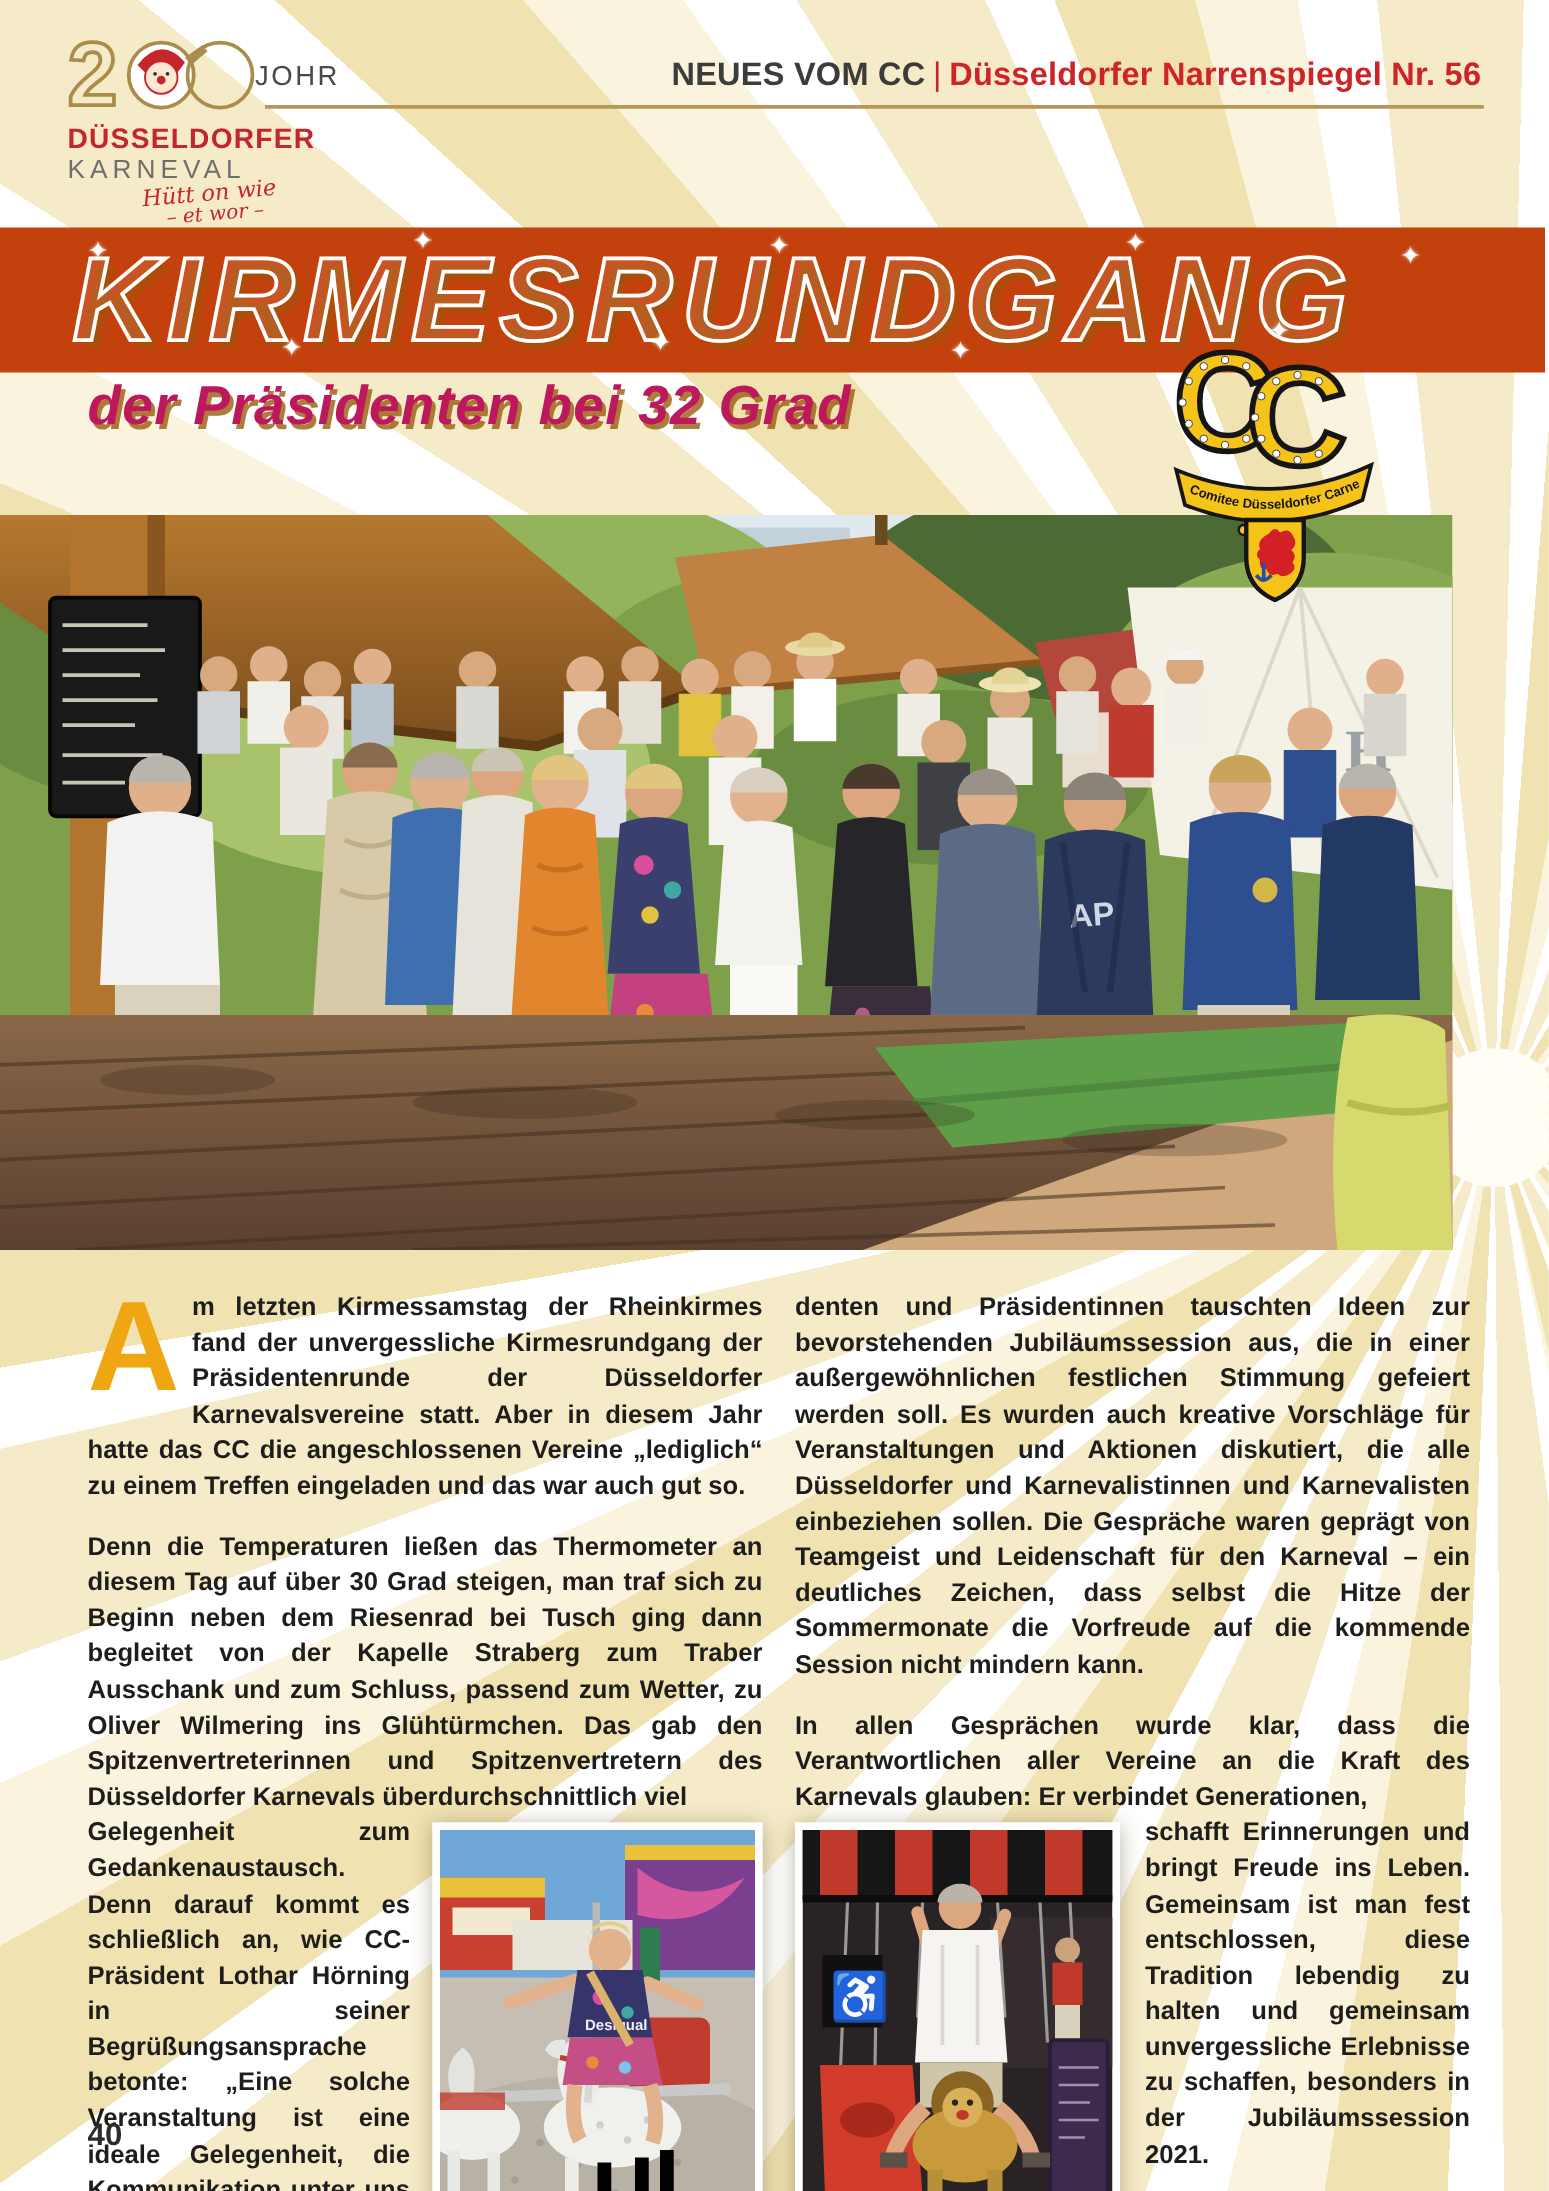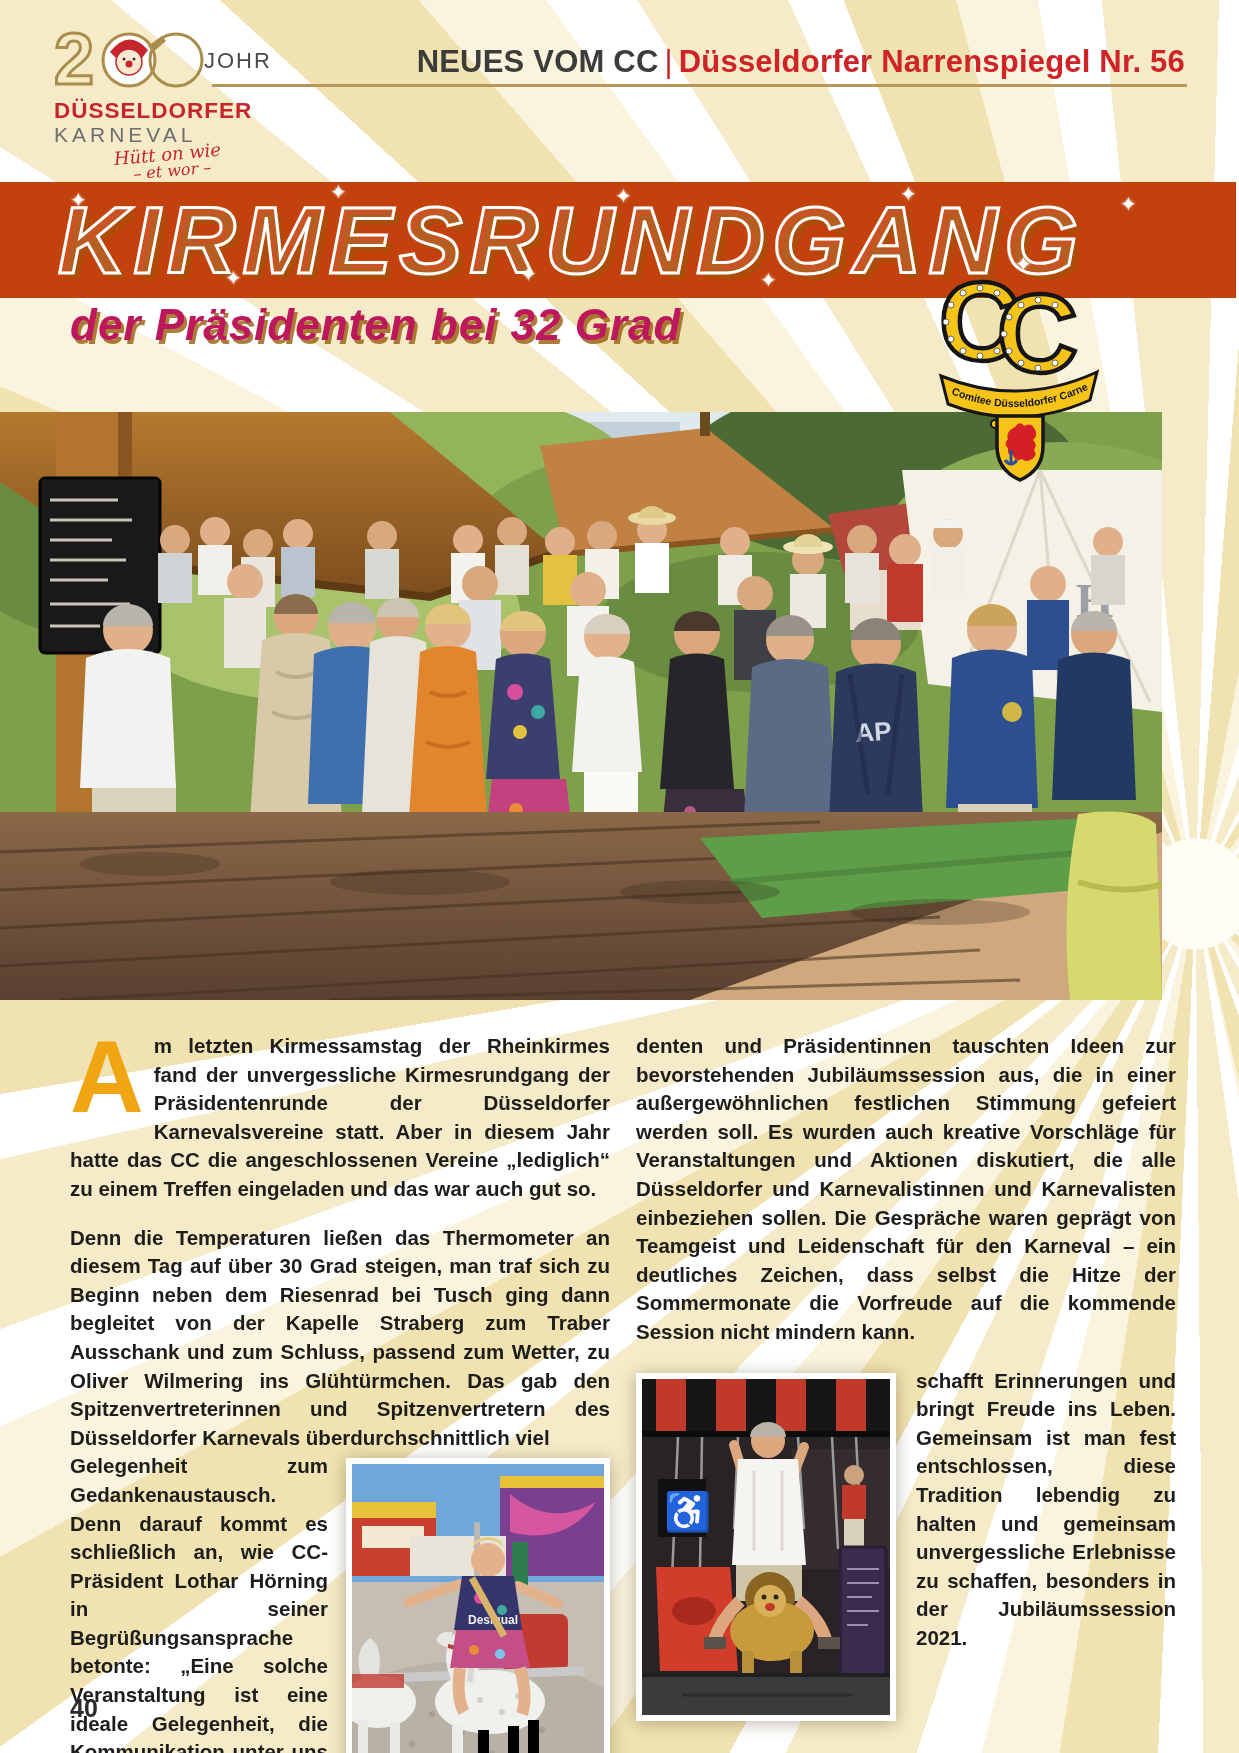--- a/index.html
+++ b/index.html
@@ -12,21 +12,21 @@
       repeating-conic-gradient(from 168deg at 96.5% 51%,
         #ffffff 0deg 4deg,
         #f6ebc8 4deg 11.5deg,
         #ffffff 11.5deg 14.5deg,
         #f1e2b2 14.5deg 21deg,
         #faf3dd 21deg 26deg);
   }
   .abs{position:absolute;}
 
   
-  #masthead{top:44px;right:54px;font-size:31px;font-weight:bold;letter-spacing:.2px;white-space:nowrap;}
+  #masthead{top:44px;right:54px;font-size:26px;font-weight:bold;letter-spacing:.2px;white-space:nowrap;}
   #masthead .left{color:#3c3c3b;}
   #masthead .sep{color:#c5252b;font-weight:normal;padding:0 6px;}
   #masthead .right{color:#ce2427;}
   #gold-rule{top:84px;left:212px;width:975px;height:3px;background:#b5975a;}
 
   
   #title-band{top:182px;left:0;width:1236px;height:116px;background:#c2410c;}
   #title-band h1{
     margin:0;padding:6px 0 0 58px;
     font-size:95px;line-height:104px;font-weight:bold;font-style:italic;
@@ -495,20 +495,21 @@
           </g>
         </svg>
       </div>
       <p class="cont" style="margin-bottom:20px;">Gelegenheit zum Gedankenaustausch. Denn darauf kommt es schließlich an, wie CC-Präsident Lothar Hörning in seiner Begrüßungsansprache betonte: „Eine solche Veranstaltung ist eine ideale Gelegenheit, die Kommunikation unter uns Karnevalisten zu fördern.“</p>
 
     </div>
   </div>
 
   <div class="col">
     <p>denten und Präsidentinnen tauschten Ideen zur bevorstehenden Jubiläumssession aus, die in einer außergewöhnlichen festlichen Stimmung gefeiert werden soll. Es wurden auch kreative Vorschläge für Veranstaltungen und Aktionen diskutiert, die alle Düsseldorfer und Karnevalistinnen und Karnevalisten einbeziehen sollen. Die Gespräche waren geprägt von Teamgeist und Leidenschaft für den Karneval – ein deutliches Zeichen, dass selbst die Hitze der Sommermonate die Vorfreude auf die kommende Session nicht mindern kann.</p>
+    <p class="cont">In allen Gesprächen wurde klar, dass die Verantwortlichen aller Vereine an die Kraft des Karnevals glauben: Er verbindet Generationen,</p>
     <div>
       <div class="inset-photo" id="inset-b" role="img" aria-label="Andreas auf einem goldenen Löwen eines Kinderkarussells">
         <svg viewBox="0 0 248 336" width="248" height="336">
           <rect width="248" height="336" fill="#2a2325"></rect>
 
           <rect x="0" y="0" width="248" height="56" fill="#161616"></rect>
           <g fill="#c0392b">
               <rect x="14" y="0" width="30" height="56"></rect>
               <rect x="74" y="0" width="30" height="56"></rect>
               <rect x="134" y="0" width="30" height="56"></rect>

